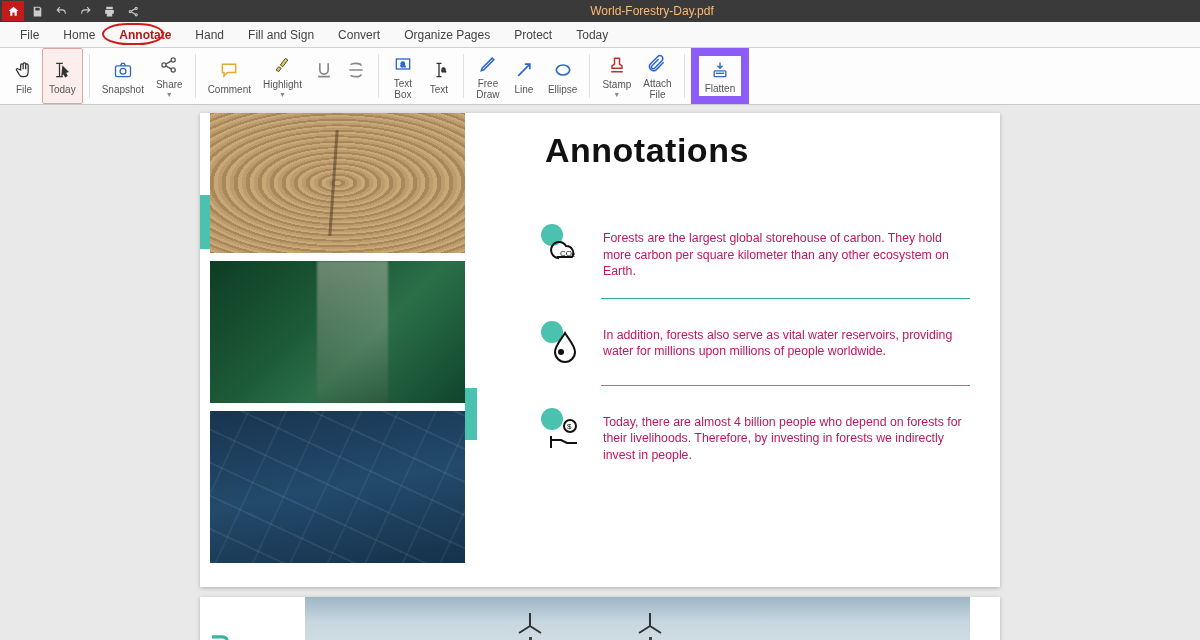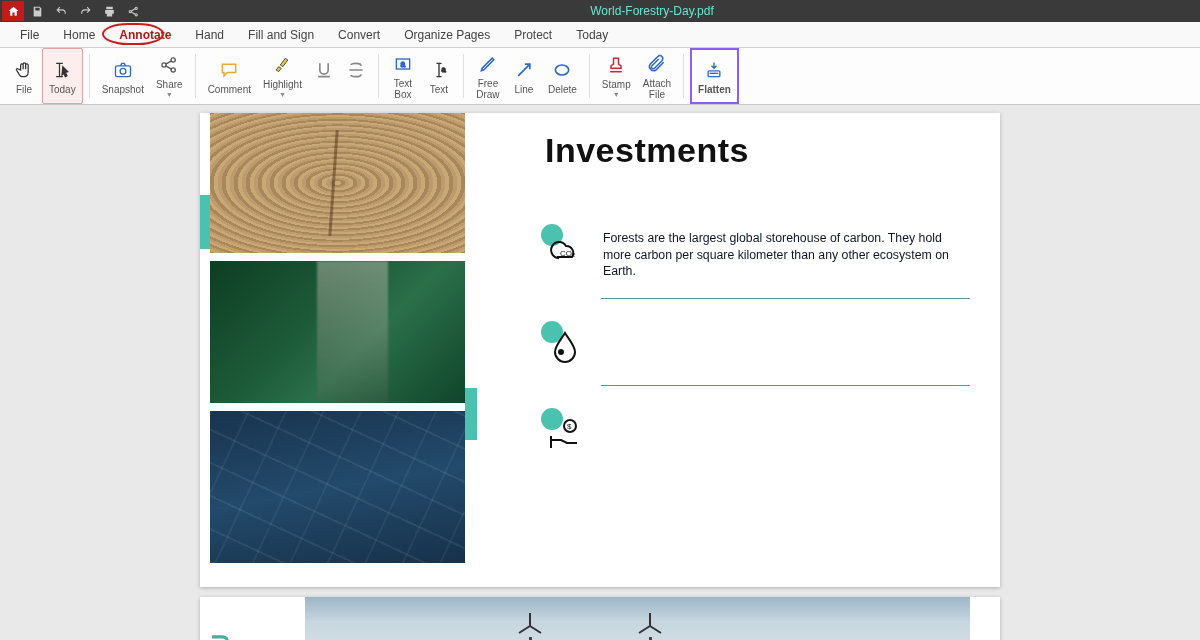--- a/index.html
+++ b/index.html
@@ -1,38 +1,38 @@
 <!DOCTYPE html>
 <html><head>
 <meta charset="utf-8">
 <style>
   * { margin: 0; padding: 0; box-sizing: border-box; font-family: "Segoe UI", Arial, sans-serif; }
   body { background: #e9e9e9; width: 1200px; height: 640px; overflow: hidden; }
 
   
   .title-bar { background:#3a3a3a; height:22px; display:flex; align-items:center; color:#c8c8c8; font-size:11px; }
   .title-bar .qa { display:flex; align-items:center; gap:2px; padding-left:2px; }
-  .title-bar .doc-title { margin:0 auto; color:#5eead4; font-size:12px; padding-right:40px; }
+  .title-bar .doc-title { margin:0 auto; color:#fdba74; font-size:12px; padding-right:40px; }
   .qa-btn { width:22px; height:20px; display:flex; align-items:center; justify-content:center; color:#eee; }
   .home-btn { background:#c11b1b; }
   .qa-btn svg { width:13px; height:13px; }
 
   
   .menu-bar { background:#f9f9f9; border-bottom:1px solid #d0d0d0; height:26px; display:flex; align-items:center; padding-left:8px; gap:0; font-size:12px; color:#444; }
   .menu-item { padding:4px 12px; cursor:default; }
   .menu-item.active { color:#b01818; font-weight:bold; position:relative; }
   .circle-annot { position:absolute; border:2px solid #d11919; border-radius:50%/60%; width:62px; height:22px; left:-5px; top:-1px; pointer-events:none; }
 
   
   .ribbon { background:#fdfdfd; border-bottom:1px solid #c8c8c8; height:57px; display:flex; align-items:stretch; padding:0 4px; gap:0; }
   .rib-group { display:flex; align-items:stretch; padding:0 2px; }
   .rib-btn { display:flex; flex-direction:column; align-items:center; justify-content:center; min-width:36px; padding:2px 6px 2px; gap:2px; font-size:10px; color:#555; text-align:center; cursor:default; }
   .rib-btn .ico { height:24px; display:flex; align-items:center; justify-content:center; color:#444; }
   .rib-btn.selected { border:1px solid #e1a3a2; background:#fdeeee; border-radius:2px; }
-  .rib-btn.marked { border:2px solid #8b5cf6;font-weight:bold; }
+  .rib-btn.marked { border:8px solid #8b5cf6; }
   .rib-sep { width:1px; background:#e0e0e0; margin:6px 4px; }
   .rib-btn .caret { font-size:8px; color:#888; margin-top:-2px; }
   .ico svg { width:20px; height:20px; }
 
   
   .viewport { height:535px; overflow:auto; position:relative; }
   .page { background:#fff; width:800px; margin:8px auto 10px; box-shadow:0 1px 4px rgba(0,0,0,0.25); position:relative; height:474px; }
   .page2 { height:62px; overflow:hidden; }
   .img-col { position:absolute; left:10px; top:0; width:265px; }
   .teal-left { position:absolute; left:0; top:82px; width:10px; height:54px; background:#4bc1b0; }
@@ -51,21 +51,21 @@
     repeating-linear-gradient(25deg, rgba(255,255,255,0.07) 0 2px, transparent 2px 30px),
     repeating-linear-gradient(115deg, rgba(255,255,255,0.05) 0 2px, transparent 2px 34px);
   }
 
   .text-col { position:absolute; left:345px; right:30px; top:18px; }
   .headline { font-family: Arial Black, Arial, sans-serif; font-size:34px; font-weight:900; color:#111; letter-spacing:0.5px; margin-bottom:60px; }
   .block { display:flex; gap:18px; margin-bottom:18px; }
   .block .icn { width:40px; height:40px; flex:0 0 40px; position:relative; }
   .block .icn .dot { position:absolute; width:22px; height:22px; border-radius:50%; background:#4bc1b0; left:-4px; top:-6px; }
   .block .icn svg { position:relative; z-index:1; }
-  .block p { font-size:12.3px; line-height:1.35; color:#0f172a; }
+  .block p { font-size:12.3px; line-height:1.35; color:#be185d; }
   .divider { height:1px; background:#3aa89a; margin:14px 0 28px 56px; }
 
   .page2 .side-text { position:absolute; left:35px; bottom:-10px; transform:rotate(-90deg); transform-origin:left bottom; font-size:24px; font-weight:800; color:#3db3a2; letter-spacing:2px; }
   .page2 .sky { position:absolute; left:105px; top:0; right:30px; height:100%; background:linear-gradient(180deg,#9db6c6,#c7d6df 40%,#d9e2e6); }
   .page2 .turbine { position:absolute; bottom:-18px; display:flex; flex-direction:column; align-items:center; }
   .page2 .turbine .pole { width:3px; height:40px; background:#444; }
   .page2 .turbine svg { margin-bottom:-4px; }
 </style>
 </head>
 <body>
@@ -245,21 +245,21 @@
           </svg>
         </span>
       <span>Line</span>
     </div>
     <div class="rib-btn">
       <span class="ico">
           <svg viewBox="0 0 24 24" fill="none" stroke="#2a68c9" stroke-width="2">
             <ellipse cx="12" cy="12" rx="8" ry="6"></ellipse>
           </svg>
         </span>
-      <span>Delete</span>
+      <span>Ellipse</span>
     </div>
   </div>
   <div class="rib-sep"></div>
   <div class="rib-group">
     <div class="rib-btn">
       <span class="ico">
           <svg viewBox="0 0 24 24" fill="none" stroke="#c13030" stroke-width="1.8">
             <path d="M9 4h6v7l3 2v3H6v-3l3-2zM5 20h14"></path>
           </svg>
         </span>
@@ -295,21 +295,21 @@
   <div class="page">
     <div class="teal-left"></div>
     <div class="img-col">
       <div class="img-stub wood"></div>
       <div class="img-stub forest"></div>
       <div class="img-stub solar"></div>
     </div>
     <div class="teal-right"></div>
 
     <div class="text-col">
-      <div class="headline">Investments</div>
+      <div class="headline">Annotations</div>
 
       <div class="block">
         <div class="icn">
           <span class="dot"></span>
           <svg width="40" height="40" viewBox="0 0 40 40" fill="none" stroke="#111" stroke-width="2">
               <path d="M13 28a8 8 0 118-12 7 7 0 016 11H13z"></path>
               <text x="15" y="26" font-size="8" fill="#111" stroke="none">CO₂</text>
             </svg>
         </div>
         <p>Forests are the largest global storehouse of carbon. They hold more carbon per square kilometer than any other ecosystem on Earth.</p>
@@ -317,32 +317,34 @@
       <div class="divider"></div>
 
       <div class="block">
         <div class="icn">
           <span class="dot"></span>
           <svg width="40" height="40" viewBox="0 0 40 40" fill="none" stroke="#111" stroke-width="2">
               <path d="M20 6c5 8 10 13 10 19a10 10 0 01-20 0c0-6 5-11 10-19z"></path>
               <circle cx="16" cy="25" r="2" fill="#111"></circle>
             </svg>
         </div>
+        <p>In addition, forests also serve as vital water reservoirs, providing water for millions upon millions of people worldwide.</p>
       </div>
       <div class="divider"></div>
 
       <div class="block">
         <div class="icn">
           <span class="dot"></span>
           <svg width="40" height="40" viewBox="0 0 40 40" fill="none" stroke="#111" stroke-width="2">
               <circle cx="25" cy="12" r="6"></circle>
               <text x="22" y="15" font-size="8" fill="#111" stroke="none">$</text>
               <path d="M6 26h10l6 3h10M6 22v12"></path>
             </svg>
         </div>
+        <p>Today, there are almost 4 billion people who depend on forests for their livelihoods. Therefore, by investing in forests we indirectly invest in people.</p>
       </div>
     </div>
   </div>
 
   <div class="page page2">
     <div class="side-text">SU</div>
     <div class="sky">
       <div class="turbine" style="left:210px">
           <svg width="30" height="30" viewBox="0 0 30 30" stroke="#333" stroke-width="2" fill="none">
             <path d="M15 15L15 2M15 15L4 22M15 15L26 22"></path>

